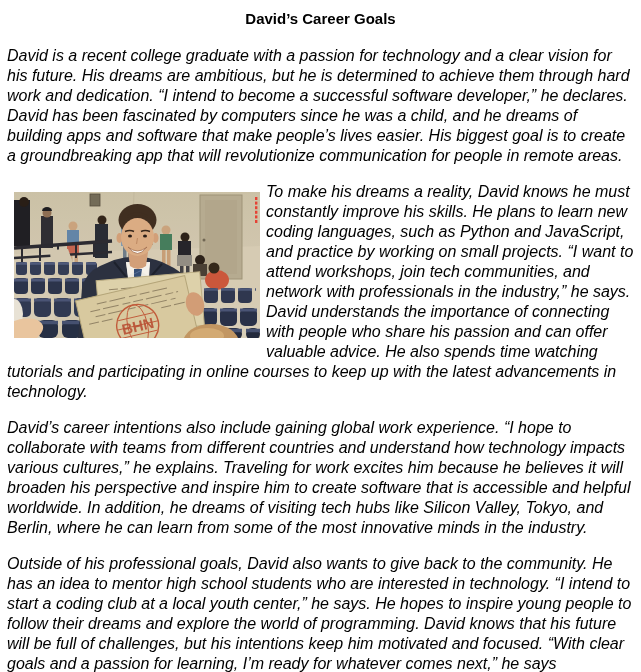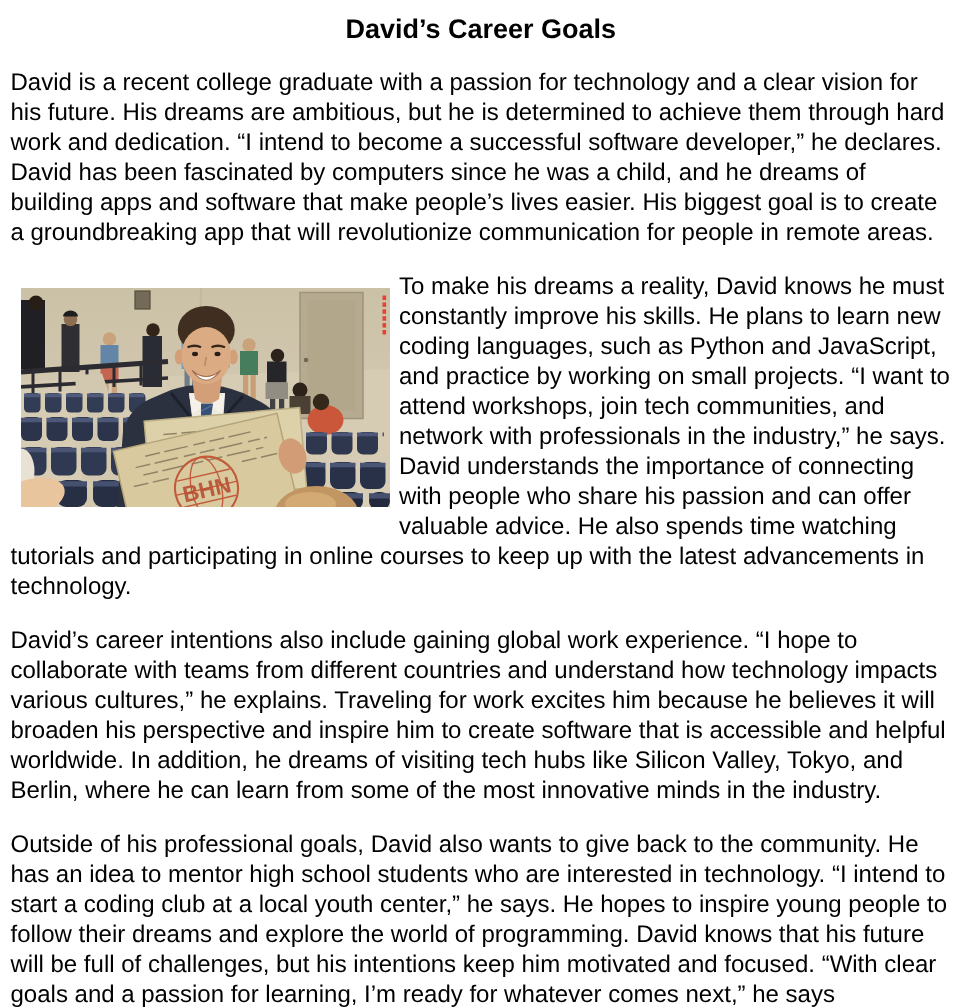--- a/index.html
+++ b/index.html
@@ -3,24 +3,24 @@
 <meta charset="utf-8">
 <style>
   html,body{margin:0;padding:0;background:#fff;}
   .page{
     width:641px;height:672px;box-sizing:border-box;
     padding:8px 7px;background:#fff;color:#000;
     font-family:"Liberation Sans","DejaVu Sans",sans-serif;
     font-size:16px;line-height:20px;overflow:hidden;
   }
   .doc-title{
-    font-size:18px;line-height:22px;font-weight:700;
+    font-size:15px;line-height:22px;font-weight:700;
     text-align:center;margin:0 0 12px 0;
   }
-  .para{margin:16px 0 10px 0;}
+  .para{margin:16px 0 10px 0;font-style:italic;}
   .photo-wrap{
     float:left;width:246px;height:146px;
     margin:16px 6px 14px 7px;overflow:hidden;line-height:0;
   }
   .photo-wrap svg{display:block;}
 </style>
 </head>
 <body>
 
 <div class="page">

